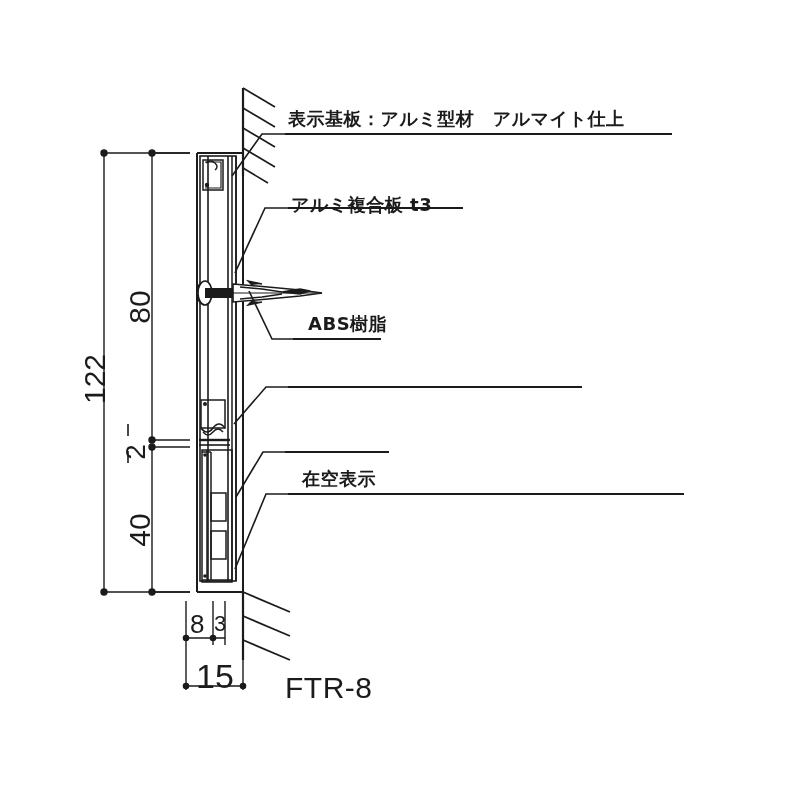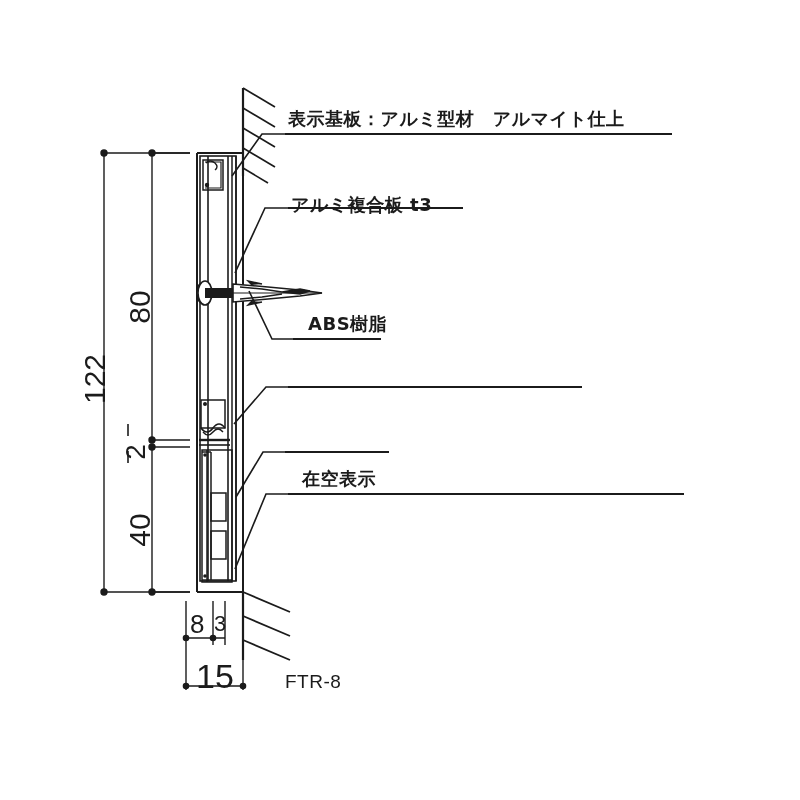--- a/index.html
+++ b/index.html
@@ -42,21 +42,21 @@
     white-space: nowrap;
   }
   .dim-v {
     transform-origin: center center;
   }
   .partcode {
     position: absolute;
     color: #1b1b1b;
     font-family: "Liberation Sans", "DejaVu Sans", sans-serif;
     font-weight: 400;
-    font-size: 19px;
+    font-size: 30px;
     letter-spacing: 0.5px;
     white-space: nowrap;
   }
 </style>
 </head>
 <body>
 
 <div id="stage">
 
   <svg id="drawing" viewBox="0 0 800 800">

